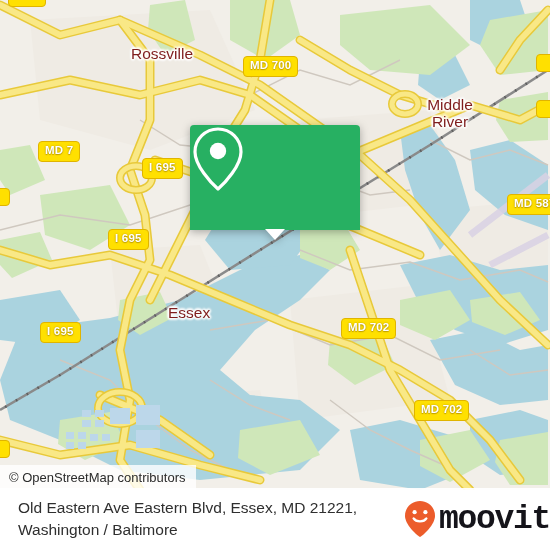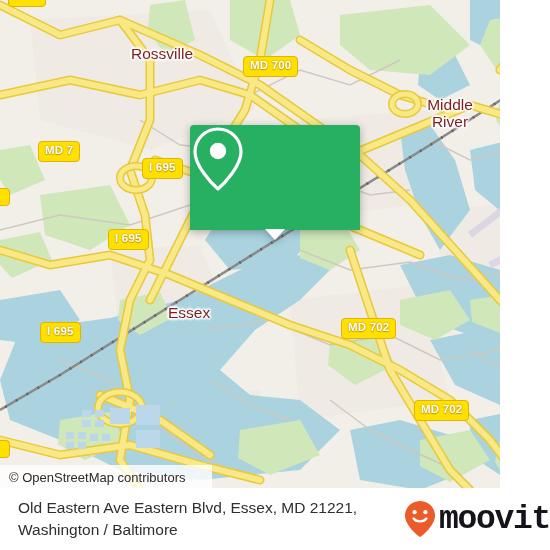--- a/index.html
+++ b/index.html
@@ -4,21 +4,21 @@
 <style>
   html,body{margin:0;padding:0;}
   body{
     width:550px;height:550px;overflow:hidden;
     font-family:"Liberation Sans", sans-serif;
     background:#fff;
   }
   #app{position:relative;width:550px;height:550px;overflow:hidden;}
 
   
-  #map{position:absolute;left:0;top:0;width:500px;height:490px;overflow:hidden;background:#f2efe9;}
+  #map{position:absolute;left:0;top:0;width:550px;height:490px;overflow:hidden;background:#f2efe9;}
   #map svg{position:absolute;left:0;top:0;}
 
   
   .shield{
     position:absolute;
     background:#ffe000;
     border:1.5px solid #e0b400;
     border-radius:4px;
     color:#ffffff;
     font-size:11.5px;
@@ -61,21 +61,21 @@
   #popup-tail{
     position:absolute;left:50%;bottom:-10px;margin-left:-10px;
     width:0;height:0;border-left:10px solid transparent;border-right:10px solid transparent;
     border-top:11px solid #fff;
   }
 
   
   #attrib{
     position:absolute;left:0;bottom:0;
     background:rgba(255,255,255,.80);
-    padding:5px 26px 5px 9px;
+    padding:5px 10px 5px 9px;
     font-size:13px;color:#2b2b2b;white-space:nowrap;
   }
 
   
   #footer{
     position:absolute;left:0;top:488px;width:550px;height:62px;
     background:rgba(255,255,255,.93);
     display:flex;align-items:center;justify-content:space-between;
     padding:0 0 0 18px;box-sizing:border-box;
   }

